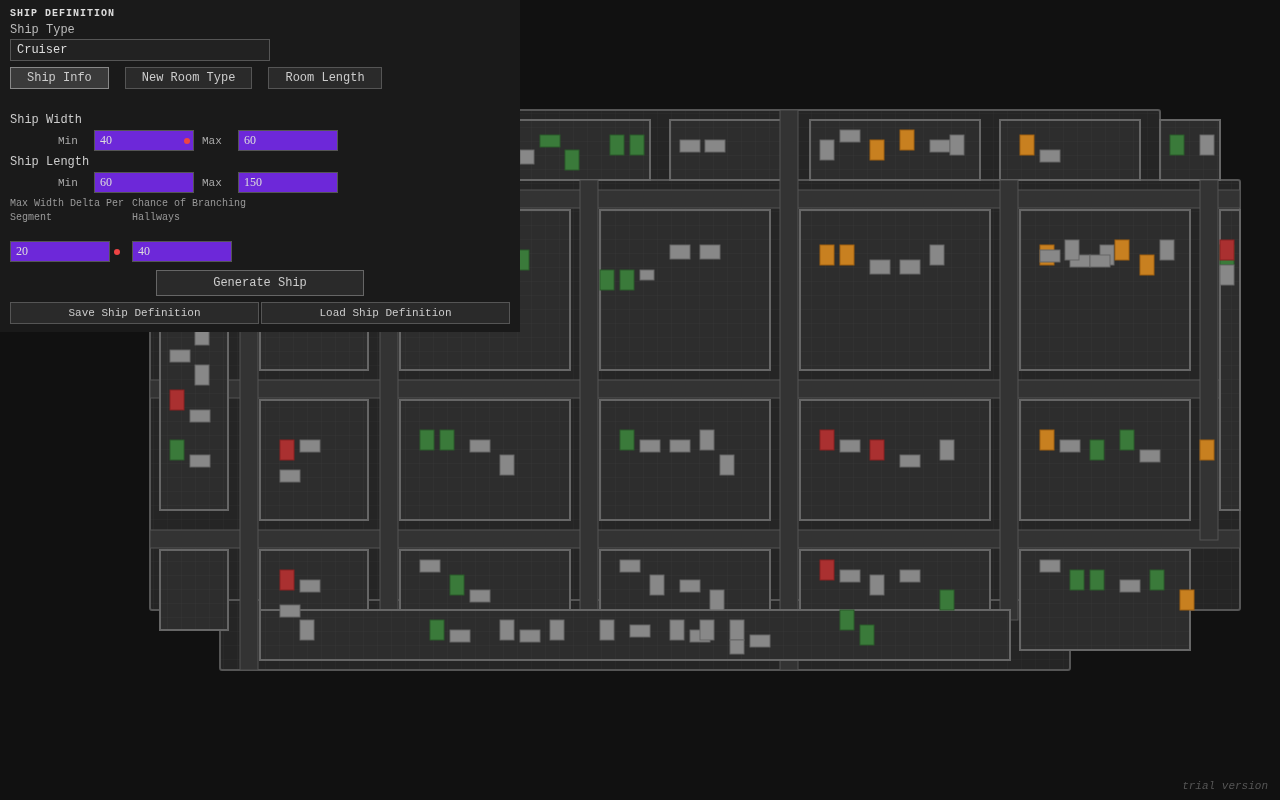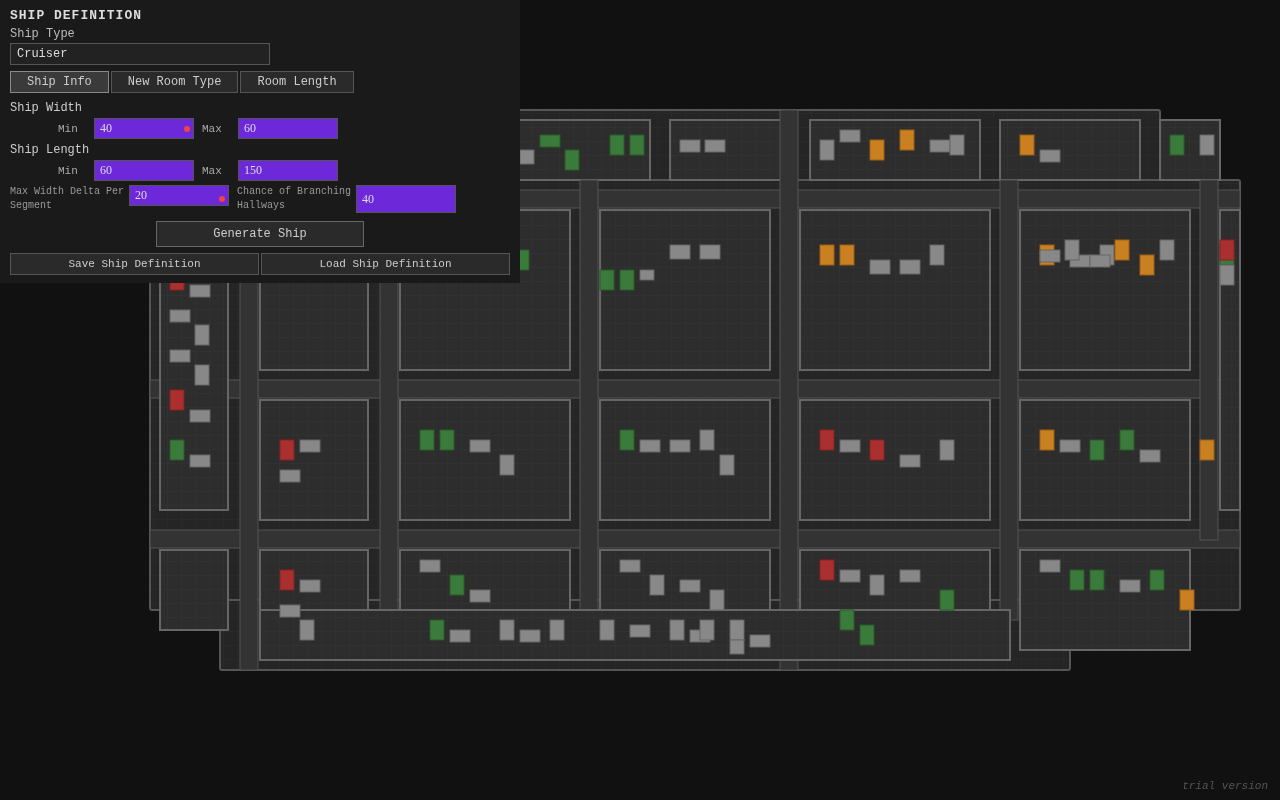--- a/index.html
+++ b/index.html
@@ -20,21 +20,21 @@
       top: 0;
       left: 0;
       width: 520px;
       background: #1a1a1a;
       padding: 8px 10px;
       z-index: 10;
     }
 
     .section-title {
       color: #ddd;
-      font-size: 13px;
+      font-size: 10px;
       font-weight: bold;
       letter-spacing: 1px;
       margin-bottom: 4px;
     }
 
     .field-label {
       color: #bbb;
       font-size: 12px;
       margin-bottom: 2px;
     }
@@ -47,22 +47,22 @@
       padding: 3px 6px;
       font-family: 'Courier New', monospace;
       font-size: 12px;
       outline: none;
       margin-bottom: 6px;
     }
 
     
     .tabs {
       display: flex;
-      gap: 2px;
-      margin-bottom: 8px;
+      gap: 16px;
+      margin-bottom: 24px;
     }
 
     .tab-btn {
       background: #2a2a2a;
       border: 1px solid #555;
       color: #ccc;
       padding: 3px 16px;
       font-family: 'Courier New', monospace;
       font-size: 12px;
       cursor: pointer;
@@ -168,22 +168,22 @@
 
     .segment-row {
       display: flex;
       gap: 8px;
       margin-bottom: 6px;
       flex-wrap: wrap;
     }
 
     .seg-field {
       display: flex;
-      flex-direction: row;
-      gap: 5px;
+      flex-direction: column;
+      gap: 16px;
     }
 
     .seg-label {
       font-size: 10px;
       color: #999;
       line-height: 1.4;
     }
 
     
     #ship-svg {

